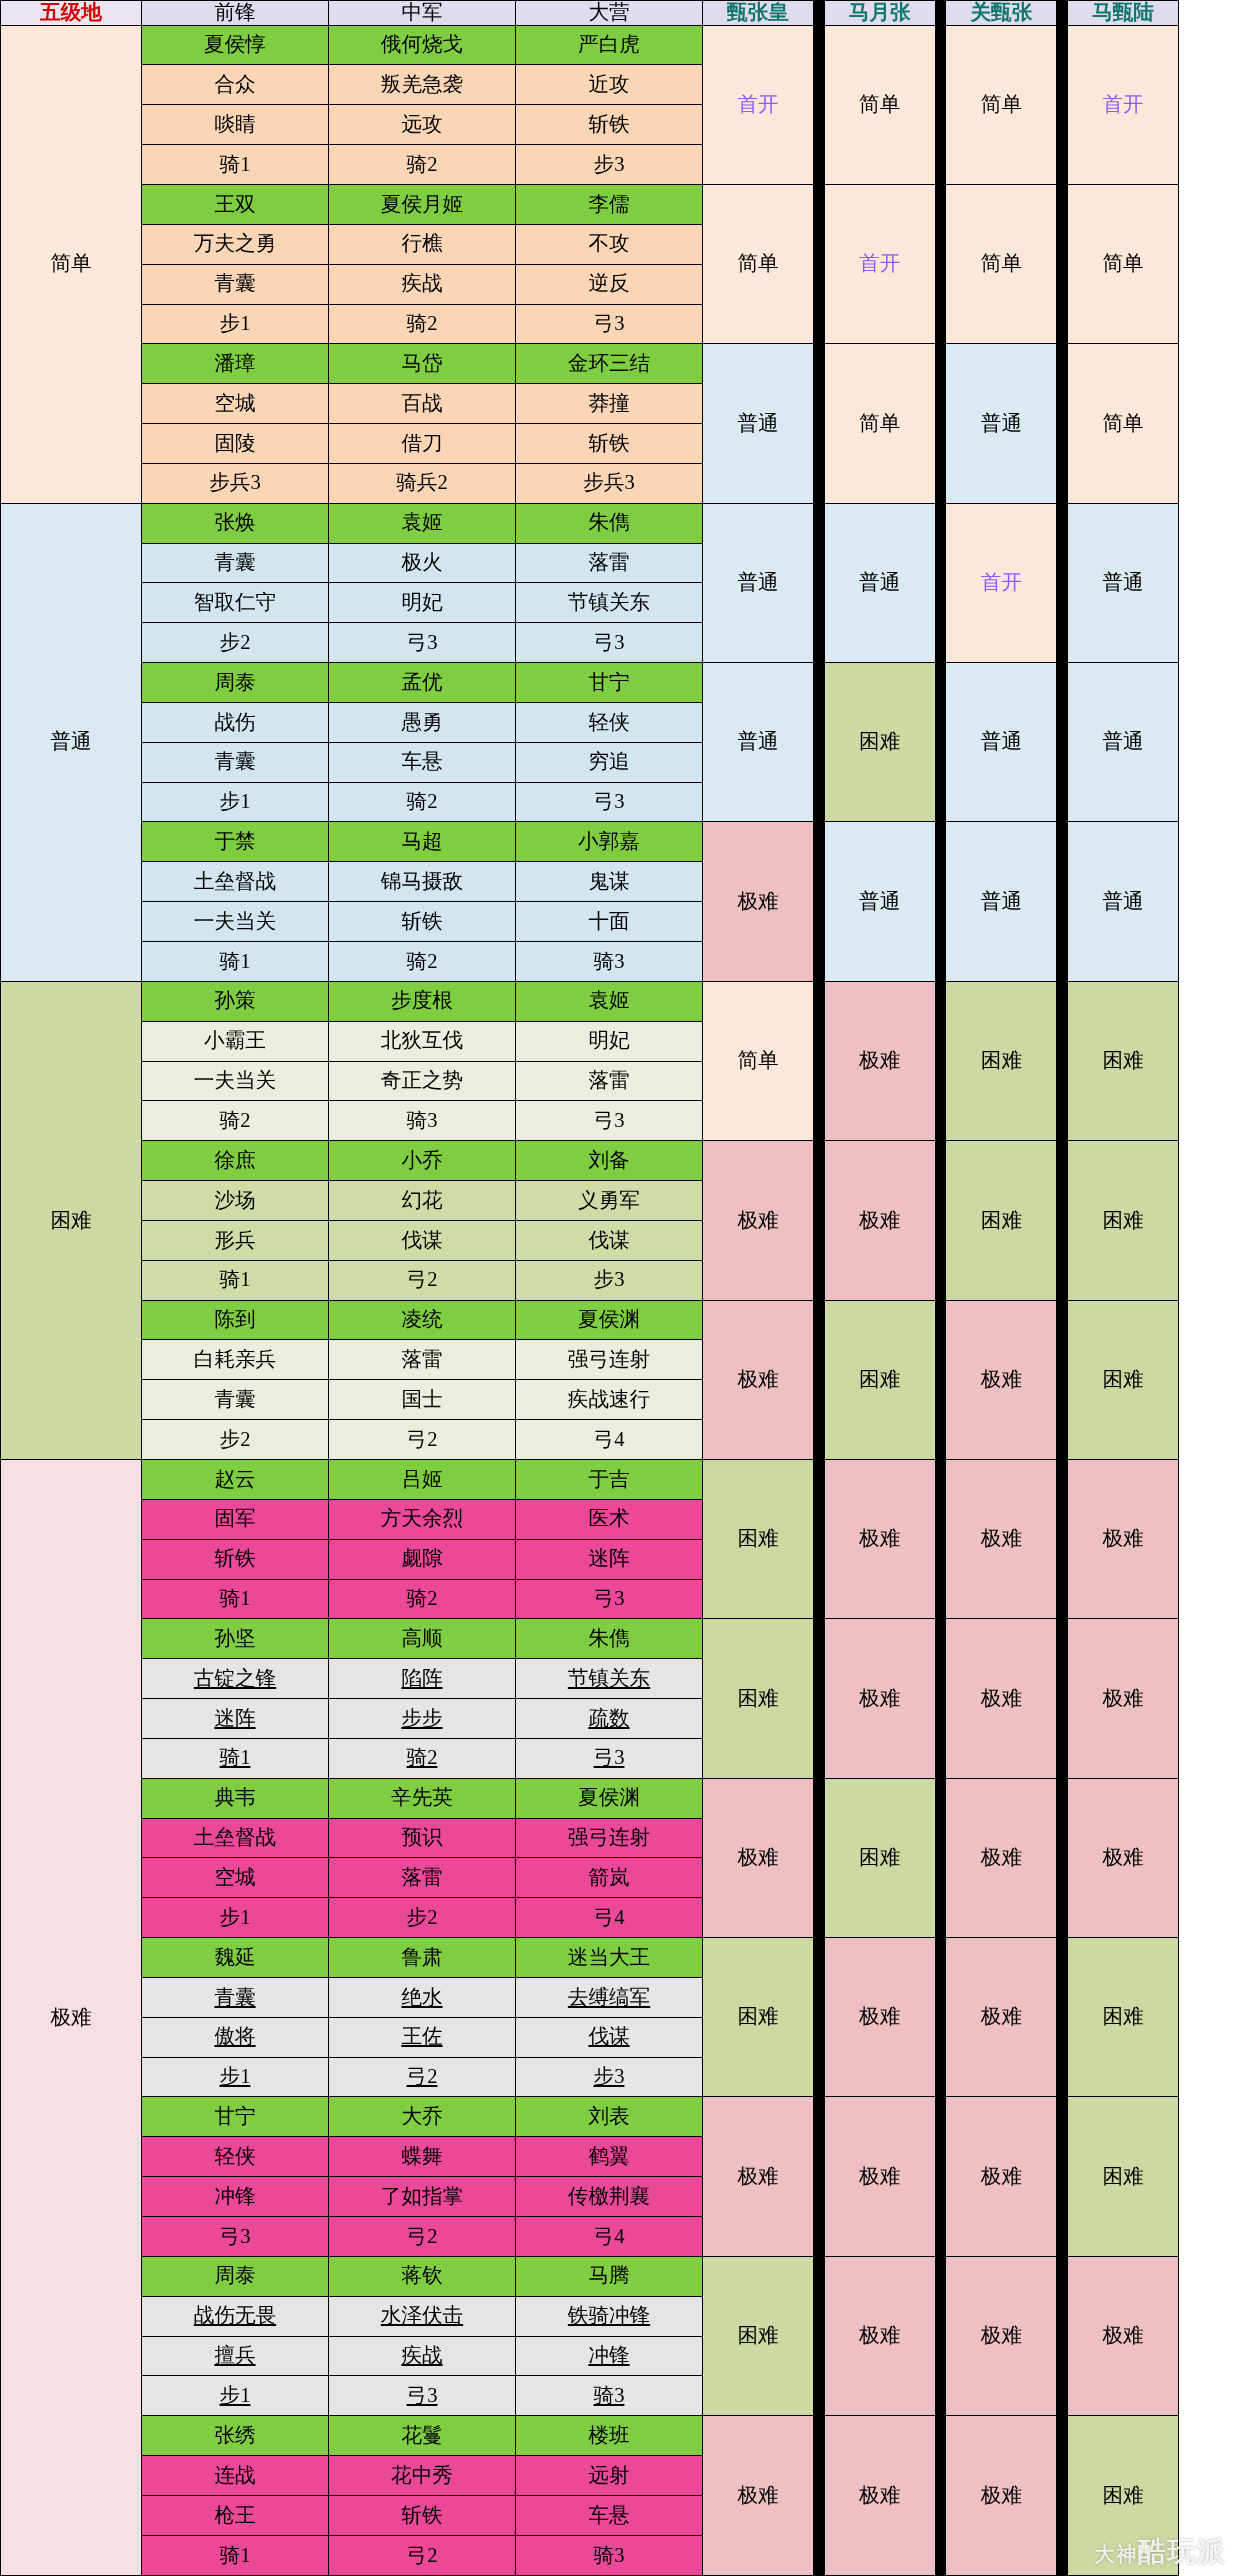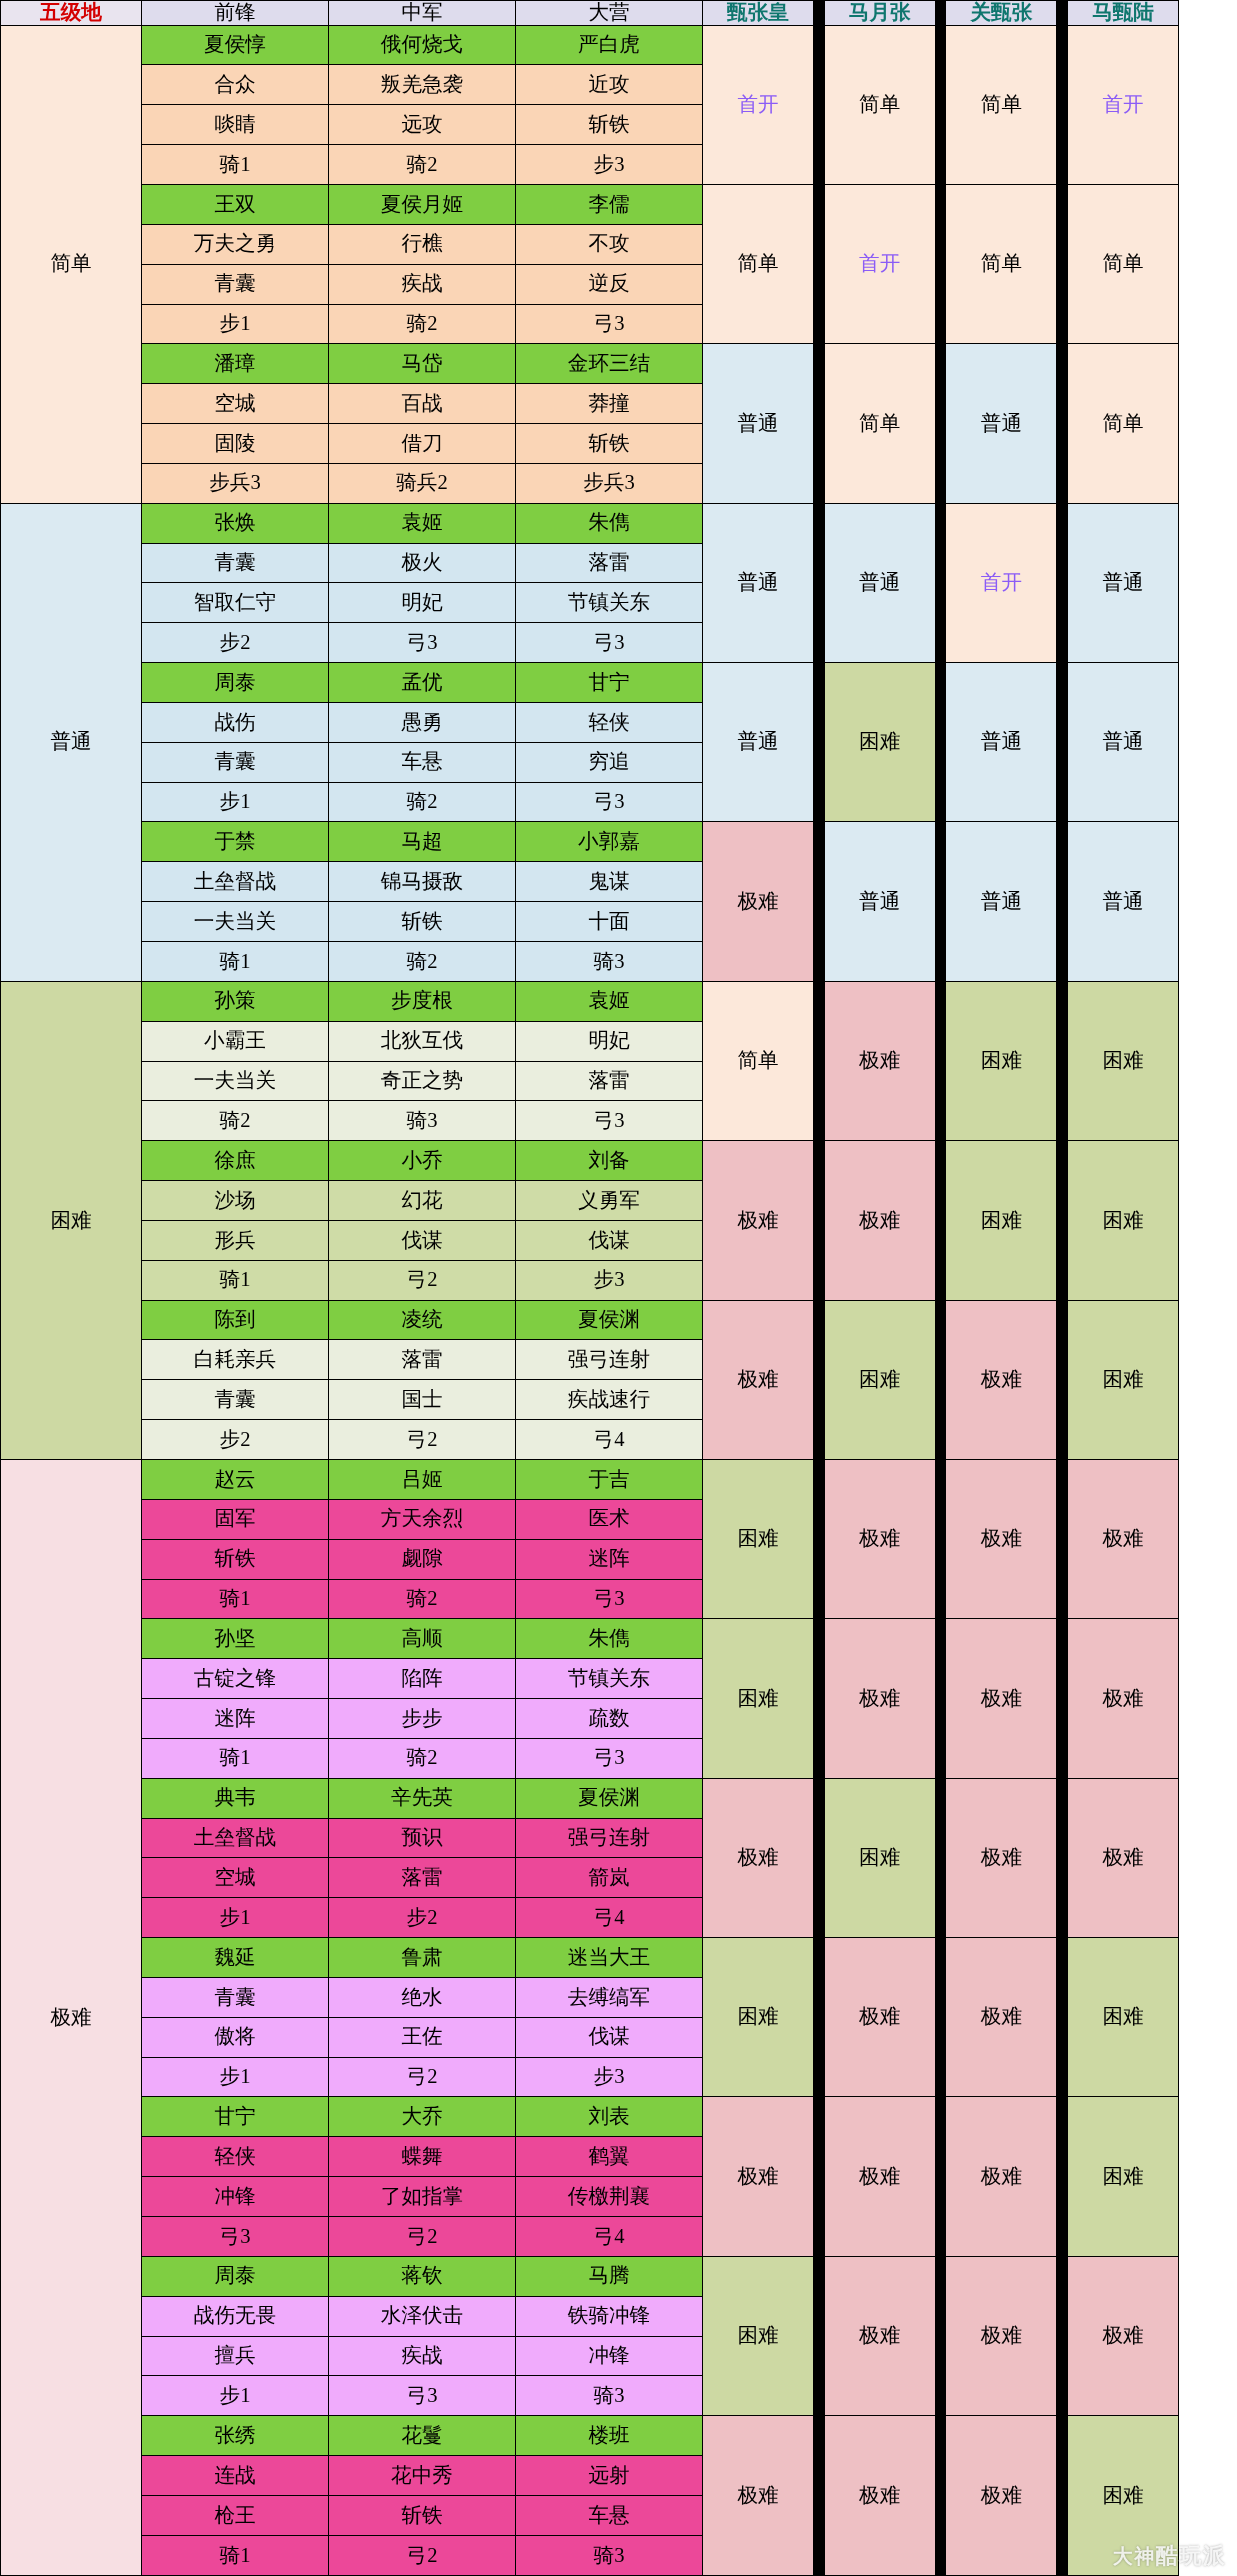--- a/index.html
+++ b/index.html
@@ -38,38 +38,38 @@
   td.tier-kn{background:#cdd9a3;}
   td.tier-jn{background:#f7dfe3;}
 
   
   .lead{background:#7fce42;}      
   .b-jd{background:#fad5b6;}      
   .b-pt{background:#d3e6f0;}      
   .b-kn{background:#eaeede;}      
   .b-kn2{background:#cfdca7;}     
   .b-jn{background:#ec4899;}      
-  .b-jn2{background:#f0abfc;}     
+  .b-jn2{background:#e5e5e5;text-decoration:underline;}     
 
   
   .r-shoukai{color:#8b5cf6;}
   .rate{font-size:20.6px;}
   .rc-jiandan{background:#fce8da;}
   .rc-putong{background:#dbeaf2;}
   .rc-kunnan{background:#cdd9a3;}
   .rc-jinan{background:#eec0c4;}
 
   #watermark{
     position:absolute;right:10.7px;bottom:4.6px;
     font-size:20px;color:rgba(255,255,255,0.85);
     letter-spacing:1.5px;font-weight:bold;pointer-events:none;
     text-shadow:0 0 2.3px rgba(0,0,0,.35);
     font-family:"Liberation Sans",sans-serif;
   }
-  #watermark .big{font-size:22px;}
+  #watermark .big{font-size:28px;}
 </style>
 </head>
 <body>
 
 <div id="sheet">
   <table class="grid">
     <colgroup>
       <col class="c-tier">
         <col class="c-unit">
         <col class="c-unit">

